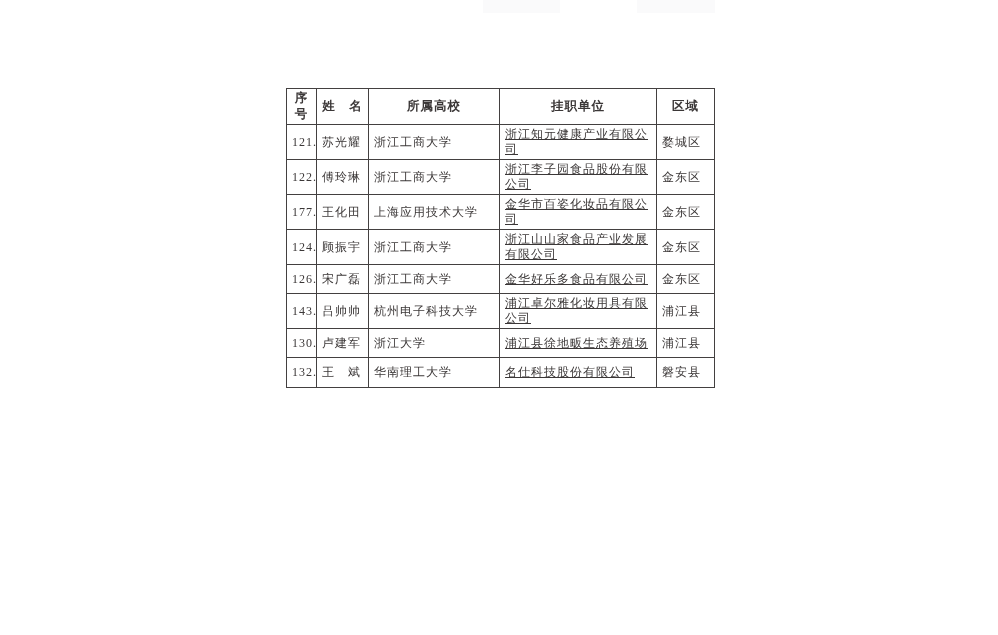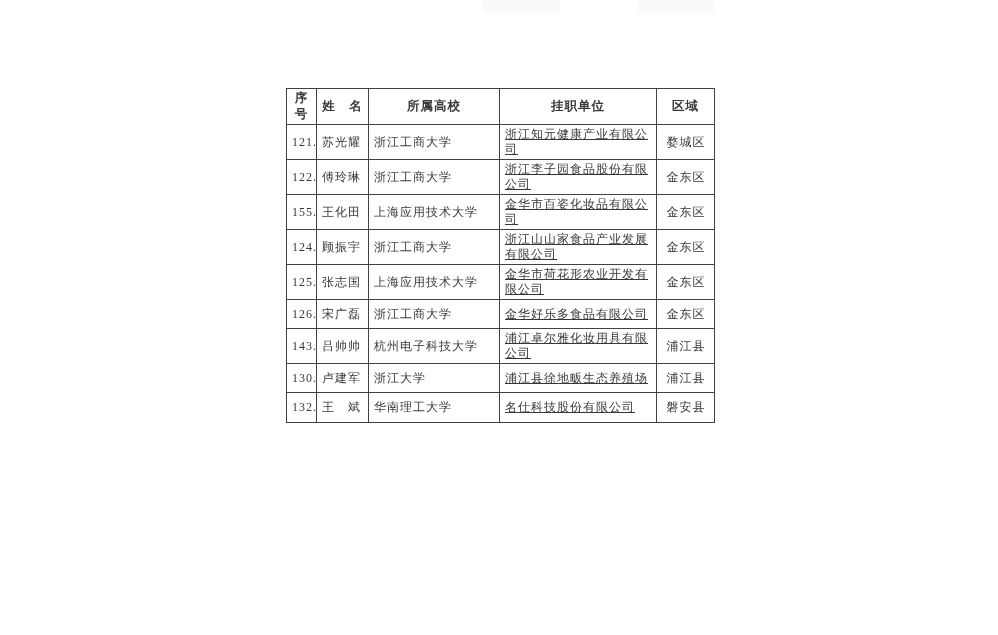--- a/index.html
+++ b/index.html
@@ -49,21 +49,21 @@
     text-align: center;
     padding: 2px 2px;
     font-size: 12.5px;
   }
   td.no {
     letter-spacing: 0;
     white-space: nowrap;
     padding-left: 4px;
     padding-right: 1px;
   }
-  td.rg { padding-left: 5px; text-align: center; }
+  td.rg { padding-left: 5px; }
   td.org { padding-right: 3px; text-decoration: underline; }
 </style>
 </head>
 <body>
 
 <div class="page">
   <div class="artifact a1"></div>
   <div class="artifact a2"></div>
 
   <table class="roster">
@@ -92,38 +92,31 @@
         <td class="rg">婺城区</td>
       </tr>
       <tr style="height:32px">
         <td class="no">122.</td>
         <td class="nm">傅玲琳</td>
         <td class="un">浙江工商大学</td>
         <td class="org">浙江李子园食品股份有限公司</td>
         <td class="rg">金东区</td>
       </tr>
       <tr style="height:32px">
-        <td class="no">155.</td>
+        <td class="no">177.</td>
         <td class="nm">王化田</td>
         <td class="un">上海应用技术大学</td>
         <td class="org">金华市百姿化妆品有限公司</td>
         <td class="rg">金东区</td>
       </tr>
       <tr style="height:32px">
         <td class="no">124.</td>
         <td class="nm">顾振宇</td>
         <td class="un">浙江工商大学</td>
         <td class="org">浙江山山家食品产业发展有限公司</td>
-        <td class="rg">金东区</td>
-      </tr>
-      <tr style="height:33px">
-        <td class="no">125.</td>
-        <td class="nm">张志国</td>
-        <td class="un">上海应用技术大学</td>
-        <td class="org">金华市荷花形农业开发有限公司</td>
         <td class="rg">金东区</td>
       </tr>
       <tr style="height:29px">
         <td class="no">126.</td>
         <td class="nm">宋广磊</td>
         <td class="un">浙江工商大学</td>
         <td class="org">金华好乐多食品有限公司</td>
         <td class="rg">金东区</td>
       </tr>
       <tr style="height:32px">

